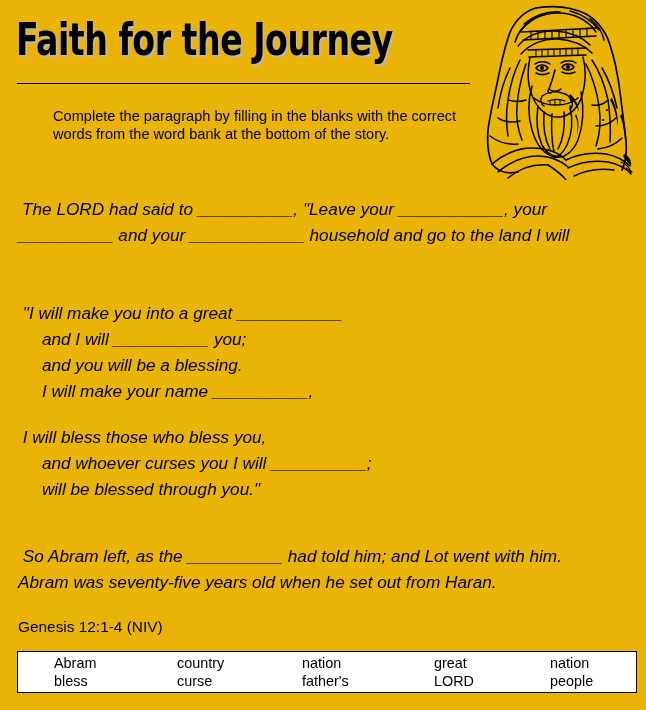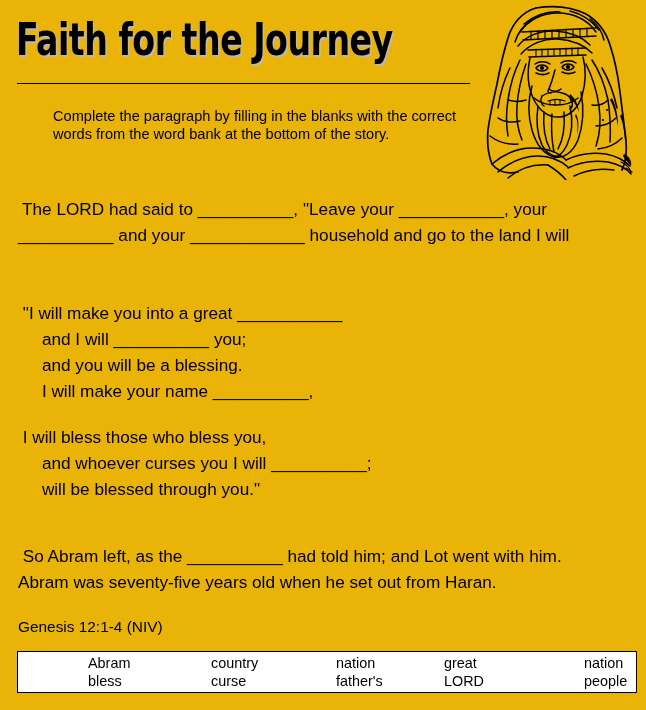--- a/index.html
+++ b/index.html
@@ -82,20 +82,21 @@
   
   #story {
     position: absolute;
     left: 0;
     top: 196px;
     width: 646px;
   }
   .para {
     font-size: 17.2px;
     line-height: 26px;
+    font-style: italic;
   }
   .para .line {
     white-space: pre;
   }
   #para-intro {
     position: absolute;
     left: 18px;
     top: 0;
     width: 620px;
   }
@@ -146,26 +147,25 @@
     height: 100%;
   }
   .bank-col {
     position: absolute;
     top: 2px;
     font-size: 14.4px;
     line-height: 18px;
   }
   .bank-col .word {
     white-space: nowrap;
-    margin-left: 34px;
   }
   .bank-col.c0 { left: 36px; }
   .bank-col.c1 { left: 159px; }
   .bank-col.c2 { left: 284px; }
-  .bank-col.c3 { left: 392px; }
+  .bank-col.c3 { left: 416px; }
   .bank-col.c4 { left: 532px; }
 </style>
 </head>
 <body>
 
 <div id="page">
 
   <div id="header">
     <div id="worksheet-title">Faith for the Journey</div>
 

